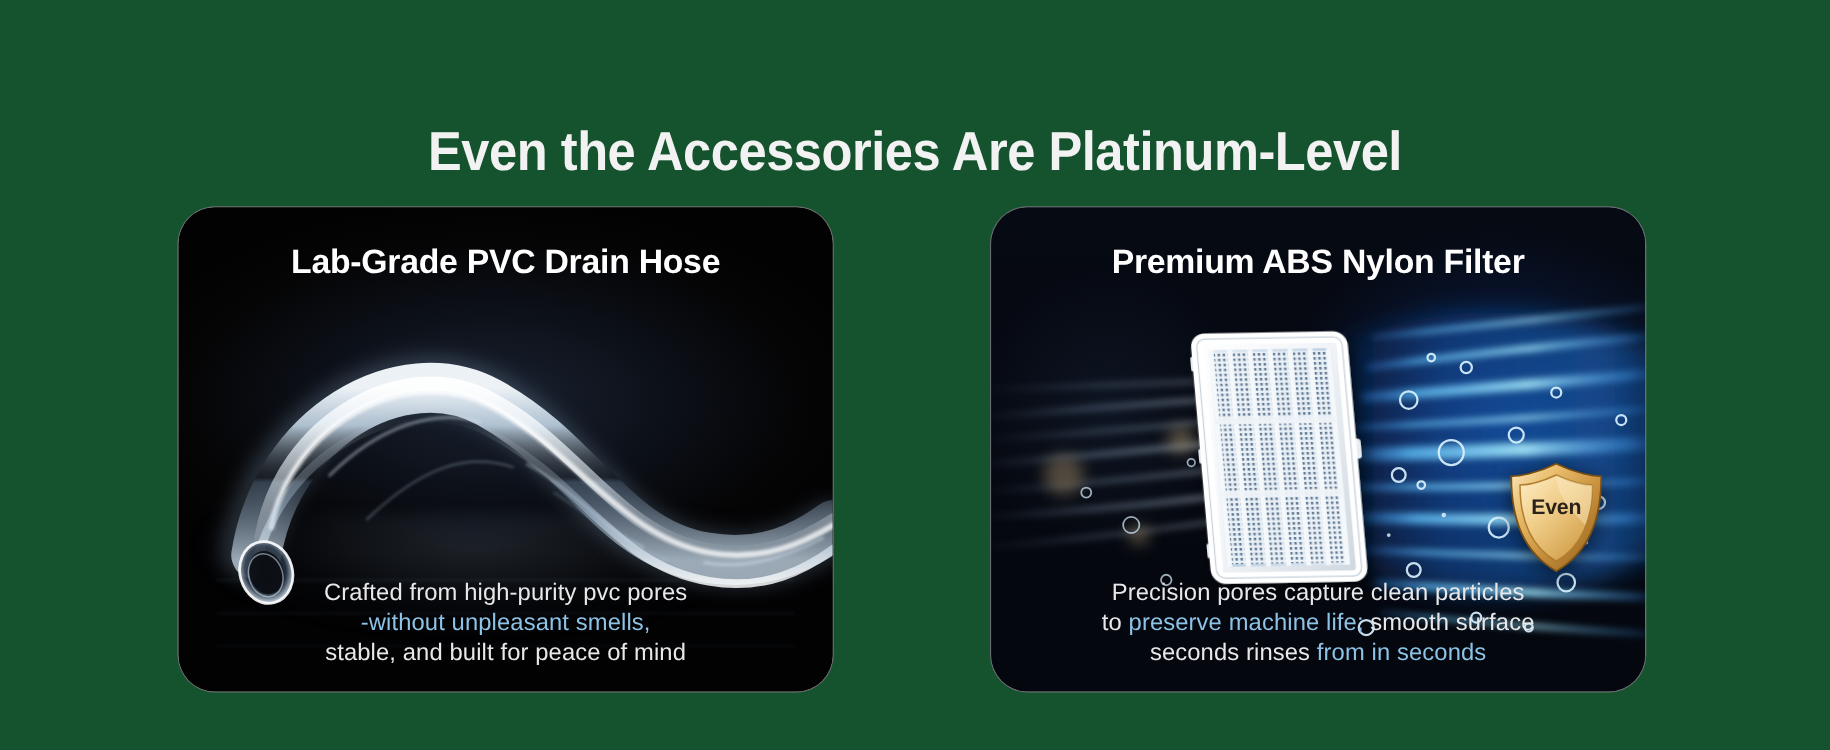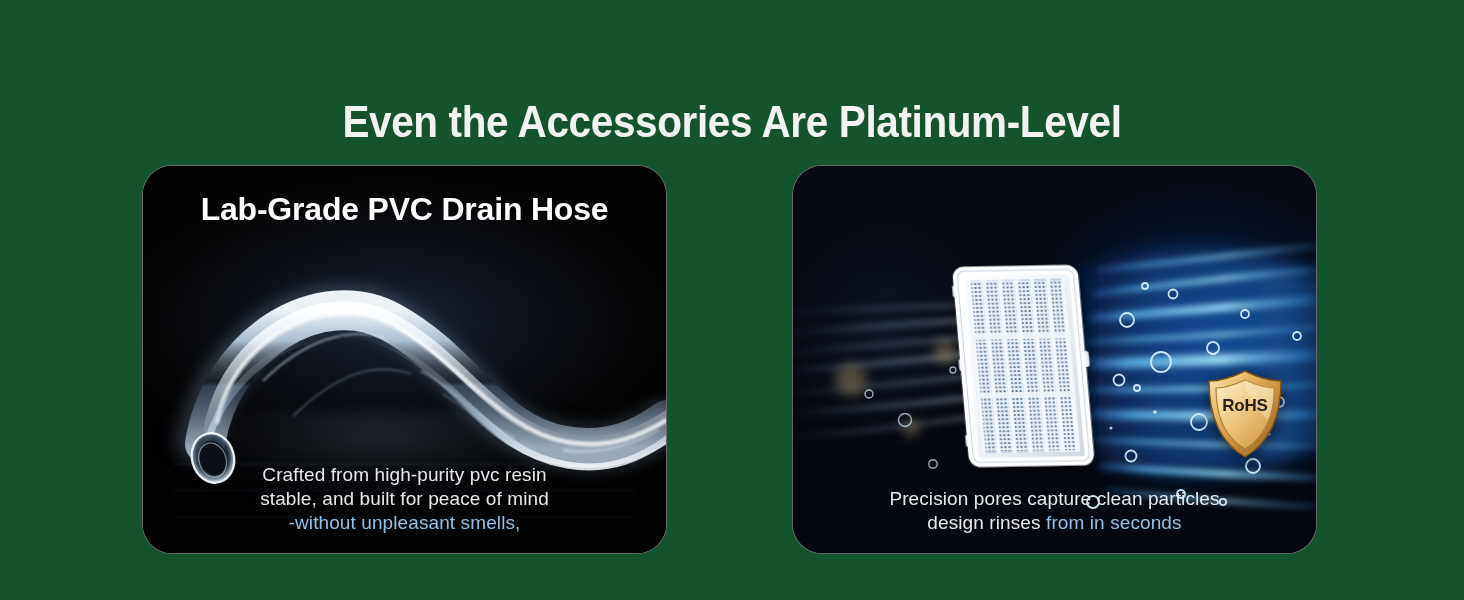--- a/index.html
+++ b/index.html
@@ -31,21 +31,21 @@
     border:1px solid rgba(190,190,195,0.55);
     overflow:hidden;
     box-sizing:border-box;
   }
   .card-left{left:142px;width:525px;background:#080808;}
   .card-right{left:792px;width:525px;background:#05080f;}
 
   .card-heading{
     position:absolute;left:0;right:0;top:26px;
     text-align:center;
-    font-size:32px;line-height:34px;
+    font-size:27px;line-height:34px;
     font-weight:700;
     color:#ffffff;
     letter-spacing:-0.2px;
     z-index:9;
     white-space:nowrap;
   }
 
   .card-caption{
     position:absolute;left:0;right:0;bottom:18px;
     text-align:center;
@@ -180,27 +180,27 @@
           <path d="M62,278 C78,176 178,118 248,156 C322,196 348,268 422,280 C470,288 502,270 524,254" stroke="#bcd6ec" stroke-width="30" fill="none" stroke-linecap="round"></path>
         </g>
       </svg>
 
     </div>
 
     <div class="card-heading">Lab-Grade PVC Drain Hose</div>
 
     <div class="card-caption">
       <div>
-        <span>Crafted from high-purity pvc resin</span>
+        <span>Crafted from high-purity pvc pores</span>
+      </div>
+      <div>
+        <span class="accent">-without unpleasant smells,</span>
       </div>
       <div>
         <span>stable, and built for peace of mind</span>
-      </div>
-      <div>
-        <span class="accent">-without unpleasant smells,</span>
       </div>
     </div>
   </div>
 
   <div class="card card-right">
 
     <div class="filter-scene">
       <div class="filter-bg2"></div>
 
       <svg class="streaks" viewBox="0 0 525 389">
@@ -369,27 +369,31 @@
           <linearGradient id="shieldInner" x1="0" y1="0" x2="0.8" y2="1">
             <stop offset="0%" stop-color="#ffeec6"></stop>
             <stop offset="45%" stop-color="#f0cd88"></stop>
             <stop offset="100%" stop-color="#cf9a44"></stop>
           </linearGradient>
         </defs>
         <path d="M40,3 C56,11 70,13 76,13 C76,48 66,74 40,89 C14,74 4,48 4,13 C10,13 24,11 40,3 Z" fill="url(#shieldOuter)" stroke="#7a4f12" stroke-width="1.4"></path>
         <path d="M40,12 C53,18 64,20 69,20 C69,48 61,69 40,81 C19,69 11,48 11,20 C16,20 27,18 40,12 Z" fill="url(#shieldInner)" stroke="#b07e2e" stroke-width="1.2"></path>
         <path d="M40,12 C53,18 64,20 69,20 C69,32 67,43 63,52 C52,40 40,28 40,12 Z" fill="#fff4d6" opacity="0.35"></path>
       </svg>
-      <div class="rohs-text">RoHS</div>
+      <div class="rohs-text">Even</div>
     </div>
 
+    <div class="card-heading">Premium ABS Nylon Filter</div>
 
     <div class="card-caption">
       <div>
         <span>Precision pores capture clean particles</span>
       </div>
       <div>
-        <span>design rinses </span><span class="accent">from in seconds</span>
+        <span>to </span><span class="accent">preserve machine life;</span><span> smooth surface</span>
+      </div>
+      <div>
+        <span>seconds rinses </span><span class="accent">from in seconds</span>
       </div>
     </div>
   </div>
 
 </div>
 
 </body></html>

